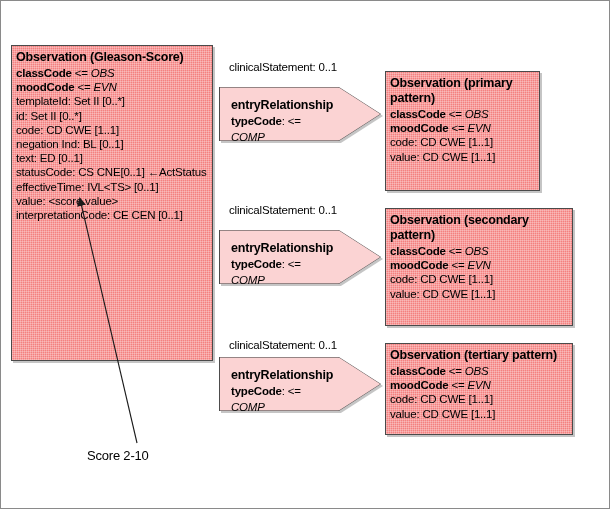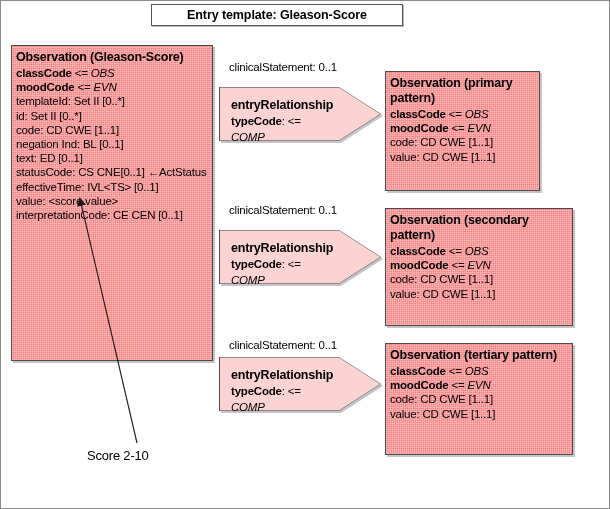--- a/index.html
+++ b/index.html
@@ -133,21 +133,20 @@
     width: 610px;
     height: 509px;
     pointer-events: none;
   }
 </style>
 </head>
 <body>
 
 <div id="canvas">
 
-  <div class="title-box">Entry template: Gleason-Score</div>
 
   <div class="class-box" style="left:10px; top:44px; width:202px; height:316px;">
     <div class="class-title">Observation (Gleason-Score)</div>
     <div id="main-attrs">
         <div class="attr"><b>classCode</b><span> &lt;= </span><i>OBS</i></div>
         <div class="attr"><b>moodCode</b><span> &lt;= </span><i>EVN</i></div>
         <div class="attr"><span>templateId: Set II [0..*]</span></div>
         <div class="attr"><span>id: Set II [0..*]</span></div>
         <div class="attr"><span>code: CD CWE [1..1]</span></div>
         <div class="attr"><span>negation Ind: BL [0..1]</span></div>
@@ -211,21 +210,21 @@
     <div class="chevron-border"></div>
     <div class="chevron" style="transform:scale(0.991); transform-origin:center;"></div>
     <div class="chevron-text">
       <div class="ln1">entryRelationship</div>
       <div class="ln2">
         <b>typeCode</b><span>: &lt;= </span><i>COMP</i>
       </div>
     </div>
   </div>
 
-  <div class="class-box" style="left:384px; top:342px; width:188px; height:112px;">
+  <div class="class-box" style="left:384px; top:342px; width:188px; height:92px;">
     <div class="class-title">Observation (tertiary pattern)</div>
     <div id="target-attrs-2">
         <div class="attr"><b>classCode</b><span> &lt;= </span><i>OBS</i></div>
         <div class="attr"><b>moodCode</b><span> &lt;= </span><i>EVN</i></div>
         <div class="attr"><span>code: CD CWE [1..1]</span></div>
         <div class="attr"><span>value: CD CWE [1..1]</span></div>
       </div>
   </div>
 
   <svg class="leader-svg">

